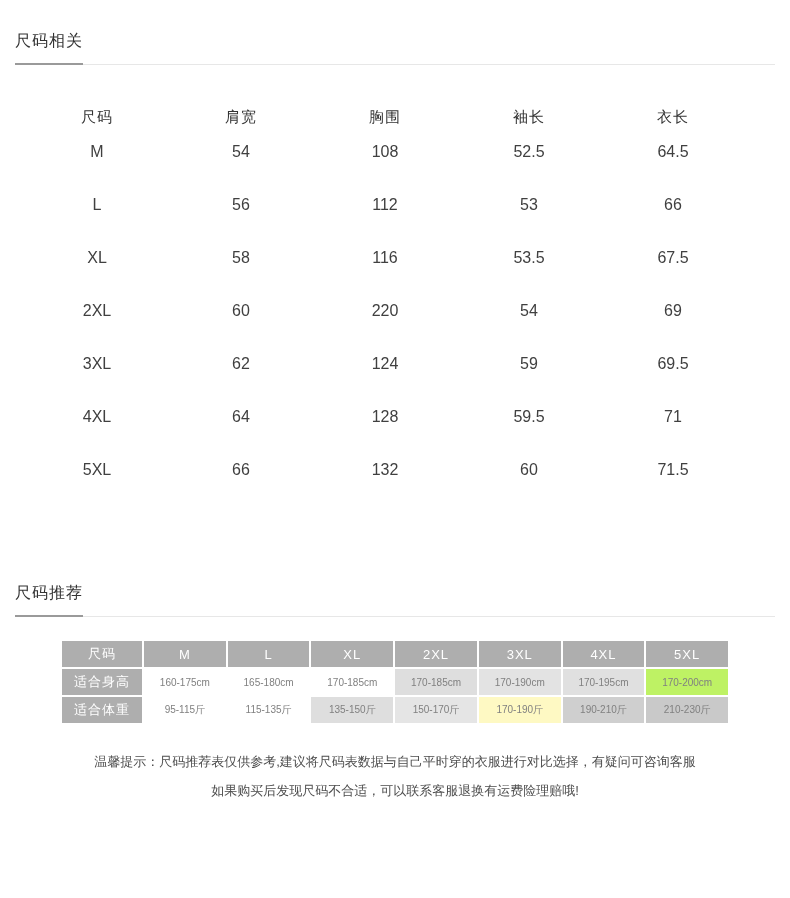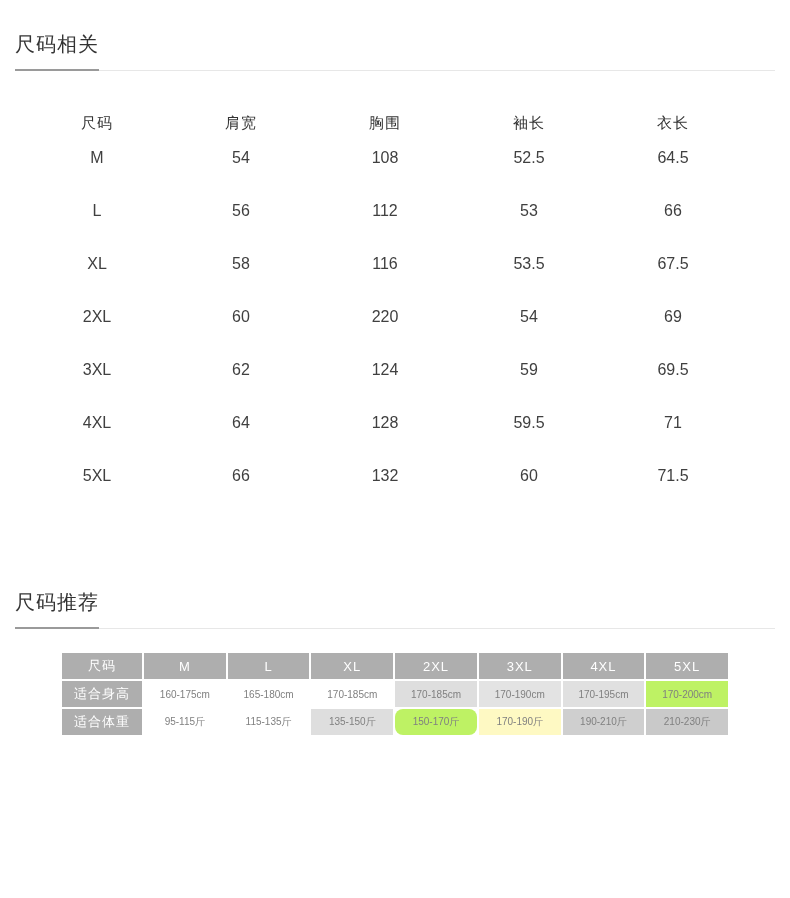--- a/index.html
+++ b/index.html
@@ -10,21 +10,21 @@
     font-family: "Liberation Sans", "DejaVu Sans", sans-serif;
     color: #333333;
     overflow: hidden;
   }
   .page { width: 790px; height: 898px; padding-top: 31px; background: #ffffff; }
 
   
   .sec-header { margin: 0 15px; border-bottom: 1px solid #e7e7e7; }
   .sec-title-text {
     display: inline-block;
-    font-size: 20px;
+    font-size: 16px;
     color: #333333;
     letter-spacing: 1px;
     padding-bottom: 11px;
     border-bottom: 2px solid #9a9a9a;
     margin-bottom: -1px;
   }
 
   
   .size-table { margin: 44px 45px 0 25px; }
   .st-row { display: flex; }
@@ -177,22 +177,26 @@
         <div class="rec-cell rec-data-col" style="background-color: rgb(227, 227, 227);">170-190cm</div>
         <div class="rec-cell rec-data-col" style="background-color: rgb(224, 224, 224);">170-195cm</div>
         <div class="rec-cell rec-data-col" style="background-color: #bef264;">170-200cm</div>
       </div>
 
       <div class="rec-row">
         <div class="rec-cell rec-head rec-label-col" style="background-color: rgb(174, 174, 174);">适合体重</div>
         <div class="rec-cell rec-data-col" style="background-color: rgb(255, 255, 255);">95-115斤</div>
         <div class="rec-cell rec-data-col" style="background-color: rgb(255, 255, 255);">115-135斤</div>
         <div class="rec-cell rec-data-col" style="background-color: rgb(222, 222, 222);">135-150斤</div>
-        <div class="rec-cell rec-data-col" style="background-color: #bef264; border-radius: 8px;">150-170斤</div>
+        <div class="rec-cell rec-data-col" style="background-color: #e5e5e5;">150-170斤</div>
         <div class="rec-cell rec-data-col" style="background-color: #fef9c3;">170-190斤</div>
         <div class="rec-cell rec-data-col" style="background-color: rgb(207, 207, 207);">190-210斤</div>
         <div class="rec-cell rec-data-col" style="background-color: rgb(201, 201, 201);">210-230斤</div>
       </div>
     </div>
 
+    <div class="note">
+      <div>温馨提示：尺码推荐表仅供参考,建议将尺码表数据与自己平时穿的衣服进行对比选择，有疑问可咨询客服</div>
+      <div>如果购买后发现尺码不合适，可以联系客服退换有运费险理赔哦!</div>
+    </div>
   </div>
 
 </div>
 
 </body></html>

